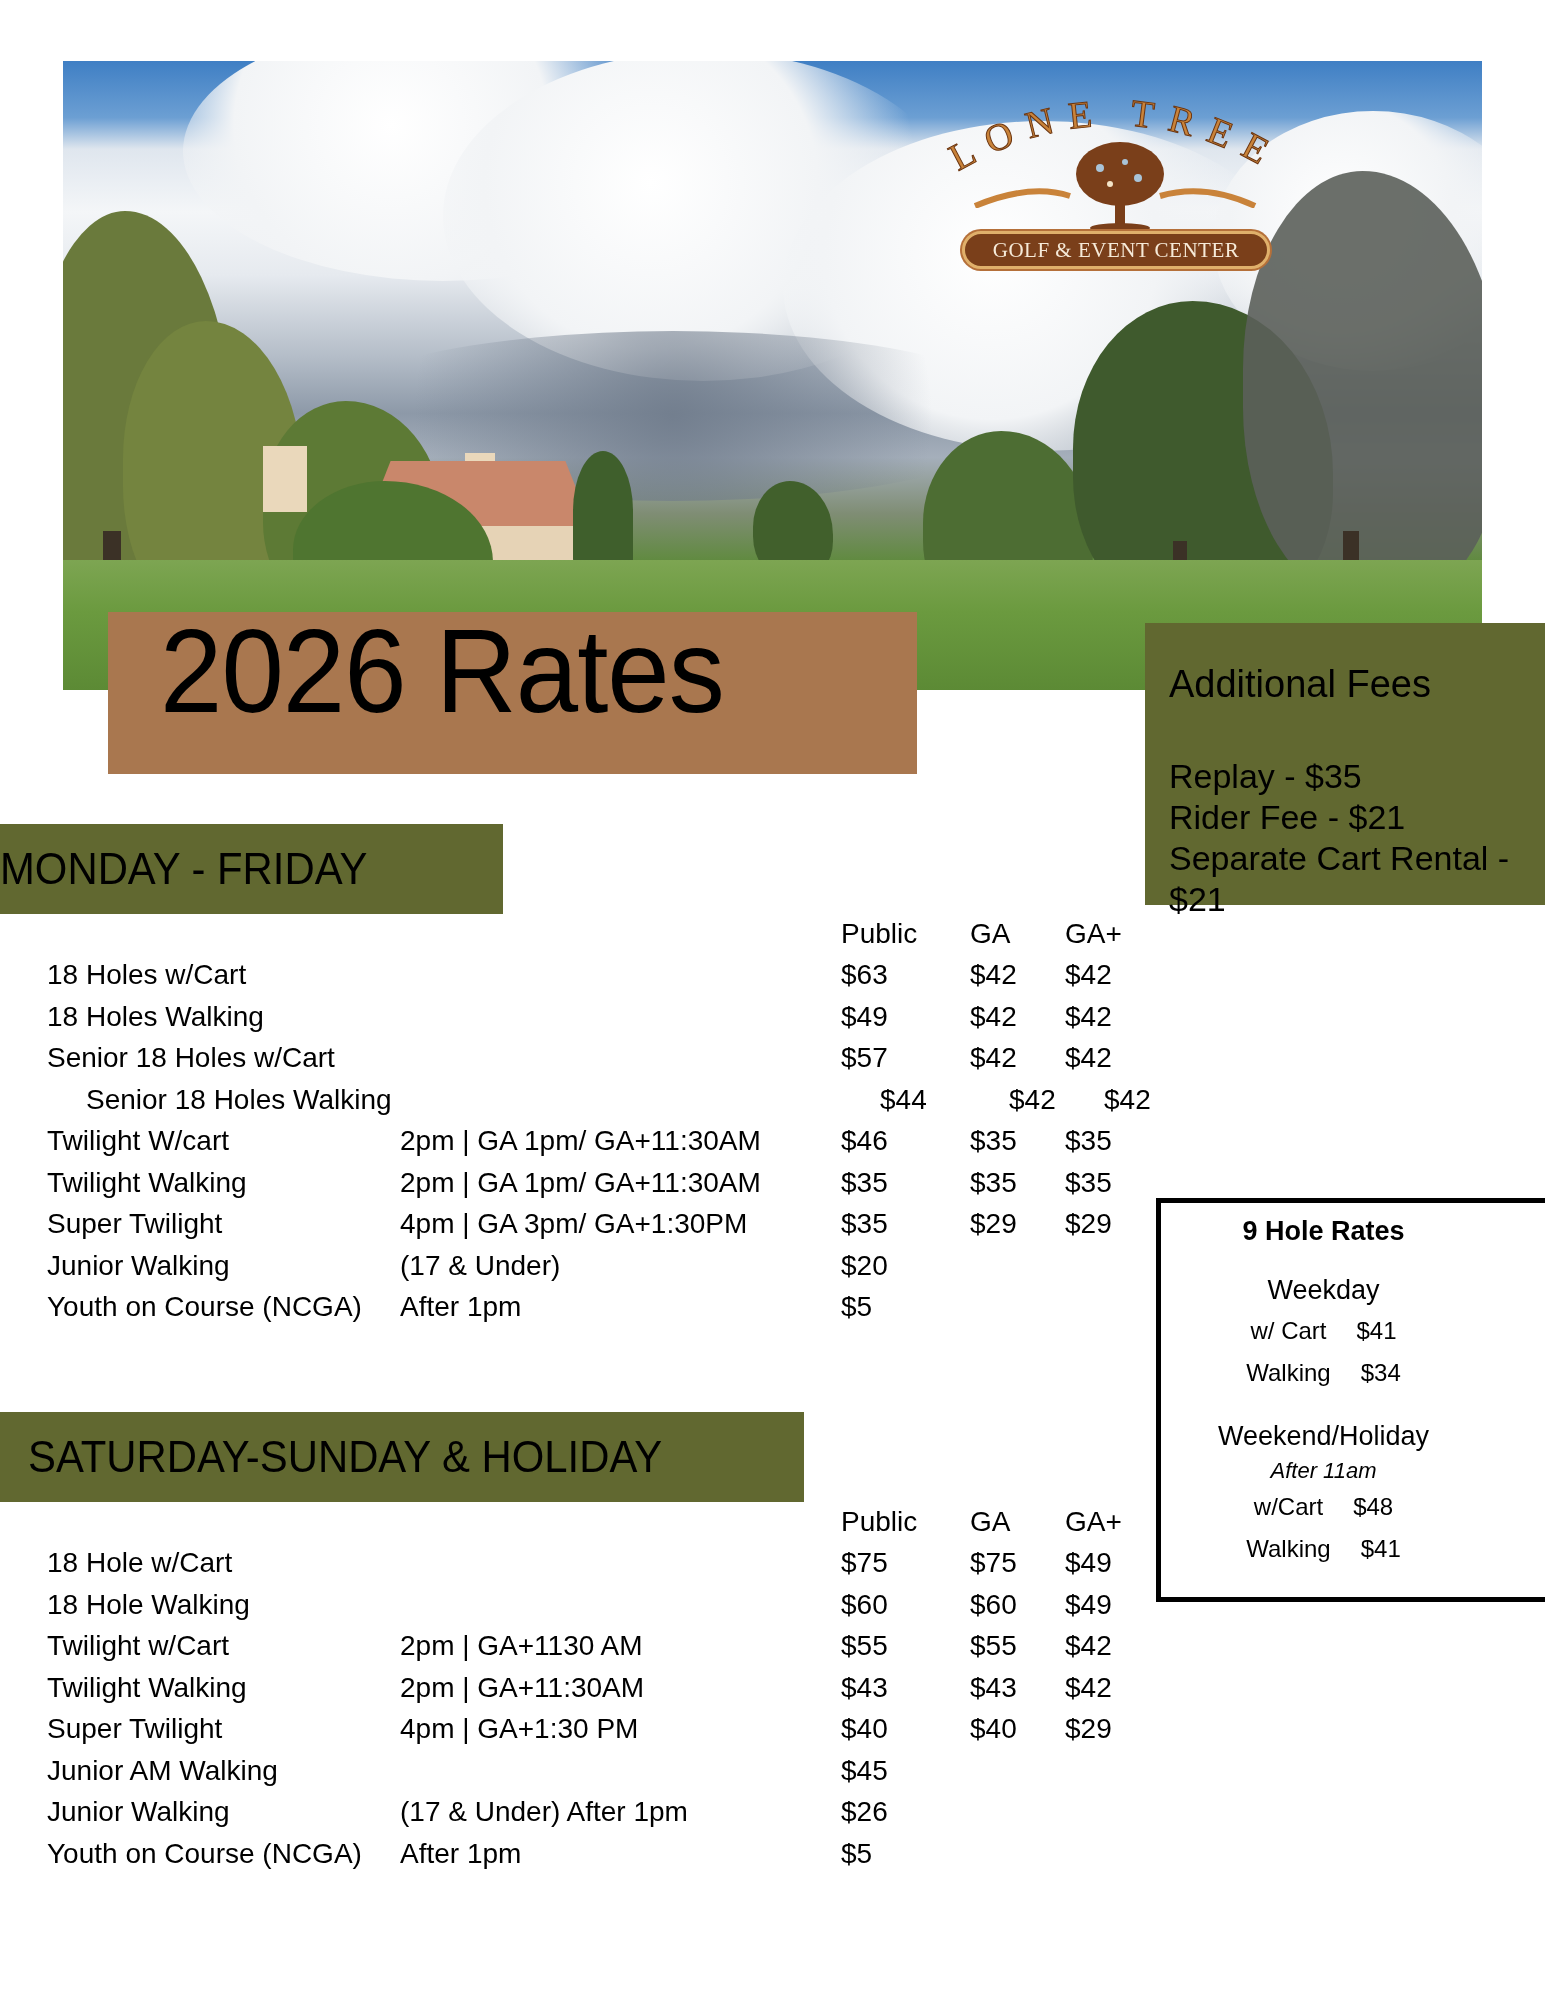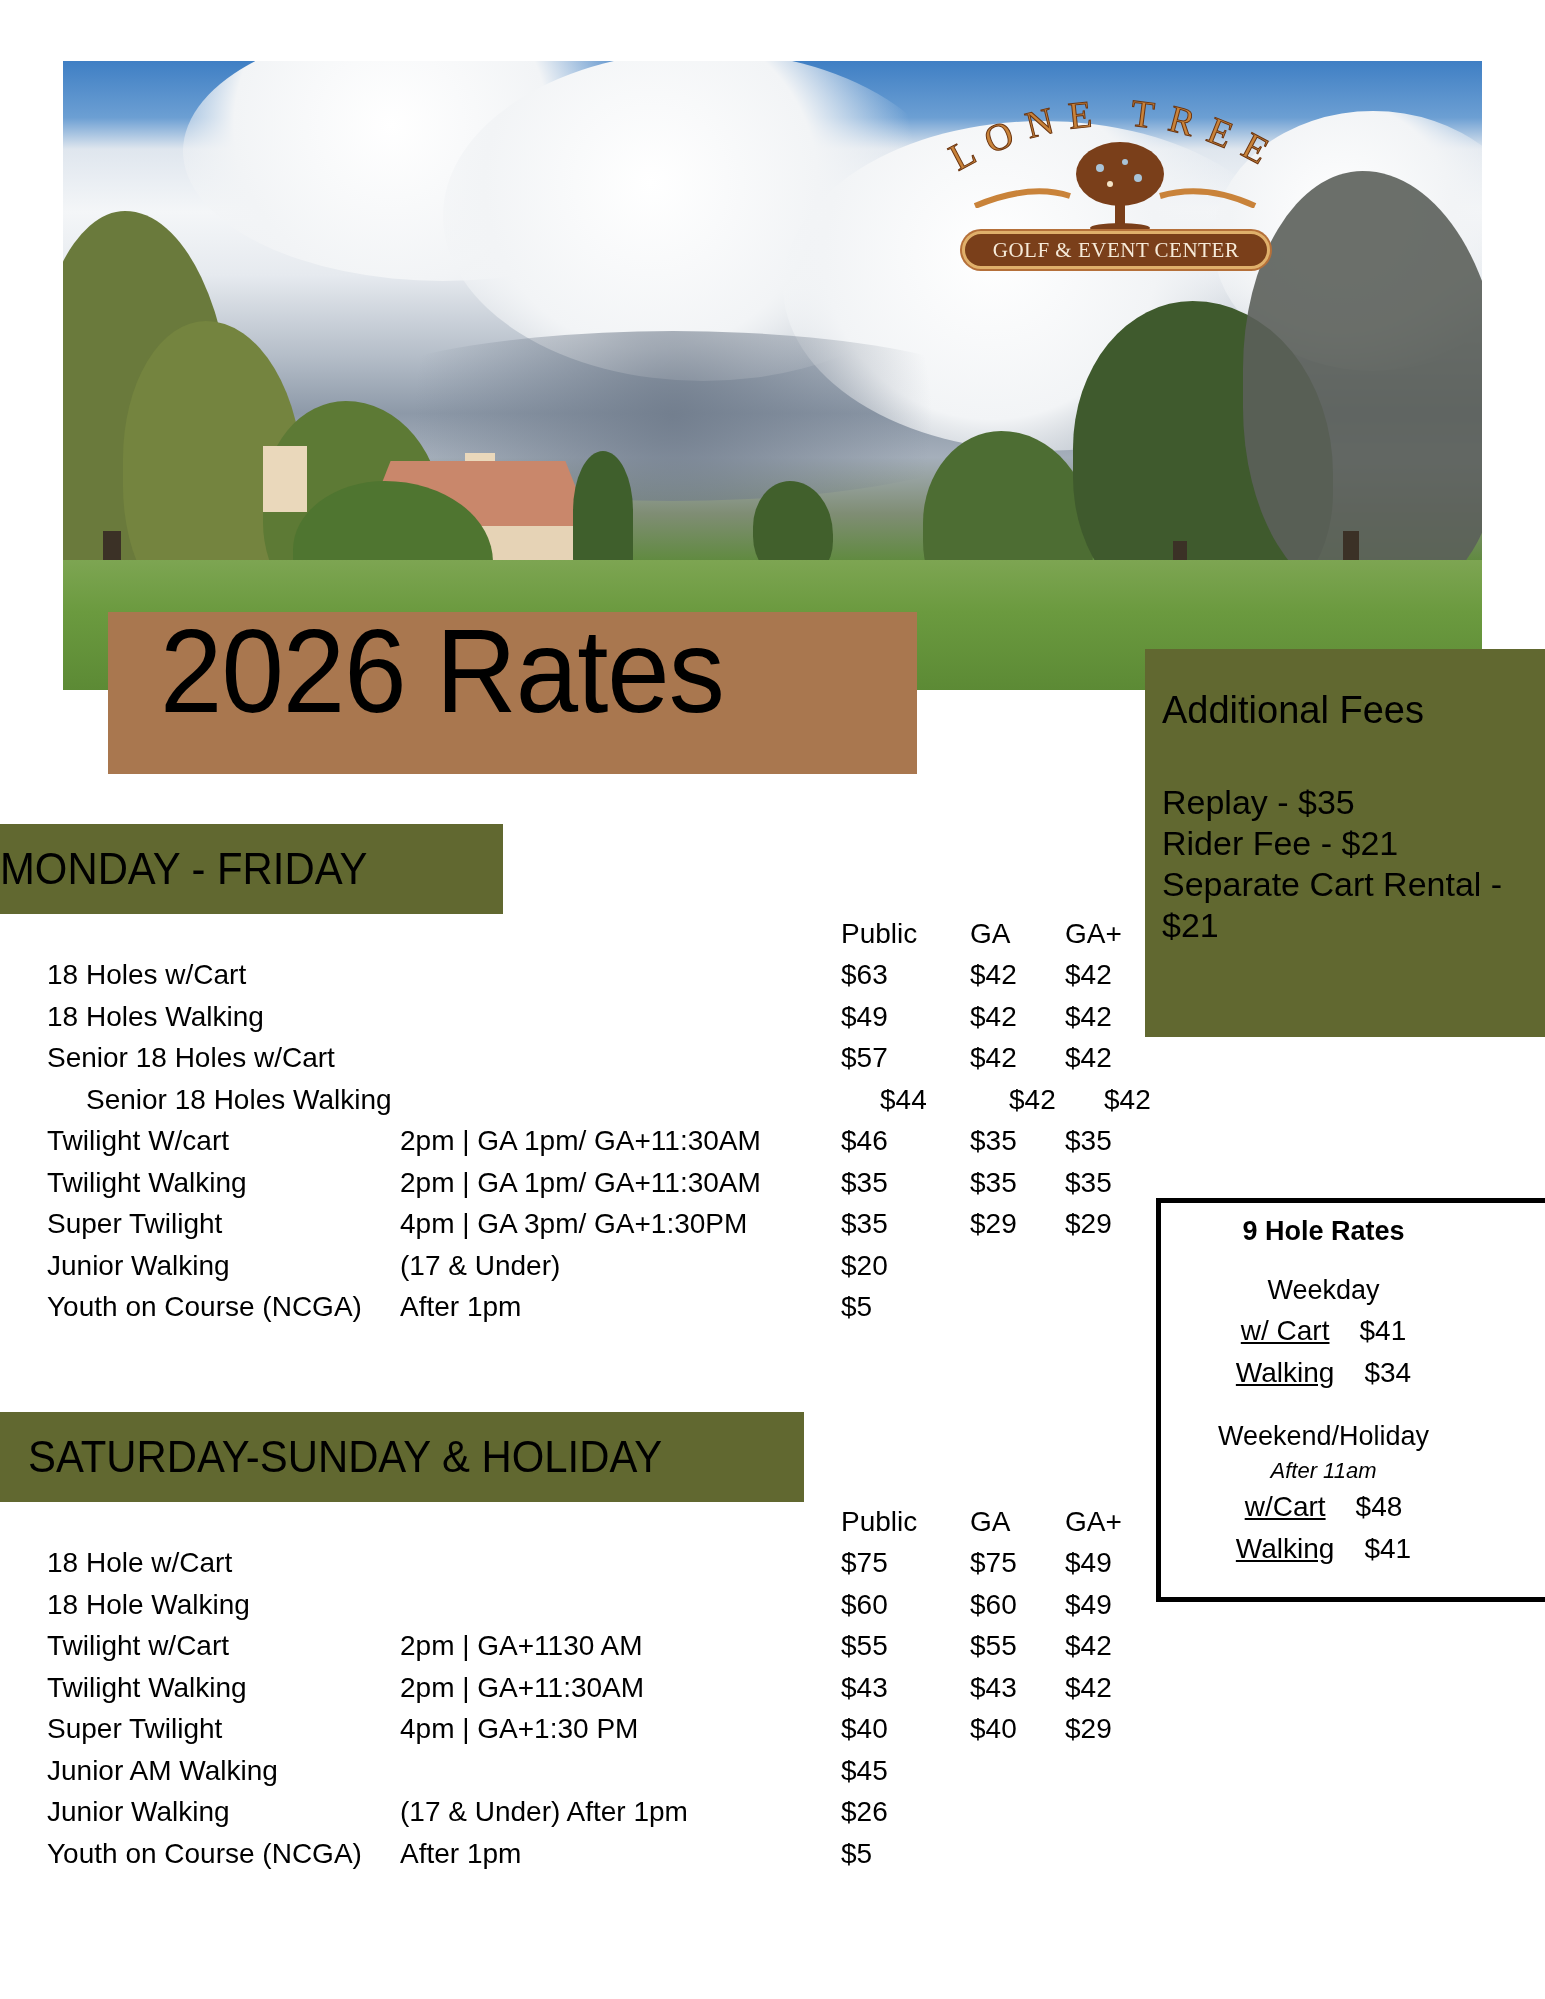--- a/index.html
+++ b/index.html
@@ -39,24 +39,23 @@
   
   .title-block {
     position: absolute; left: 108px; top: 612px; width: 809px; height: 162px;
     background: #a9774f;
     display: flex; align-items: flex-start; padding-left: 52px;
   }
   .title-block h1 { font-weight: normal; font-size: 118px; letter-spacing: -1px; line-height: 1; transform: scaleX(0.95); transform-origin: left center; }
 
   
   .fees {
-    position: absolute; left: 1145px; top: 623px; width: 400px; height: 388px;
+    position: absolute; left: 1145px; top: 623px; width: 400px; height: 282px;
     background: #616830;
-    padding: 40px 0 0 17px;
-    margin-top: 26px;
+    padding: 40px 0 0 24px;
   }
   .fees h2 { font-weight: normal; font-size: 38px; margin-bottom: 50px; }
   .fees .fee-line { font-size: 34px; line-height: 41px; }
 
   
   .section-bar {
     position: absolute; left: 0; background: #616830;
     display: flex; align-items: center; 
   }
   .section-bar span { font-size: 45px; transform: scaleX(0.93); transform-origin: left center; display: inline-block; white-space: nowrap; }
@@ -77,21 +76,21 @@
 
   
   .nine {
     position: absolute; left: 1156px; top: 1198px; width: 400px; height: 404px;
     border: 5px solid #000; border-right: none;
     text-align: center; padding-right: 70px;
   }
   .nine h3 { font-size: 27px; font-weight: bold; margin-top: 13px; margin-bottom: 23px; }
   .nine .grp { font-size: 27px; line-height: 40px; }
   .nine .sub { font-size: 22px; font-style: italic; line-height: 30px; }
-  .nine .line { font-size: 28px; line-height: 42px; text-decoration: underline; }
+  .nine .line { font-size: 24px; line-height: 42px; }
   .nine .line .amt { display: inline-block; margin-left: 30px; }
   .nine .gap { height: 22px; }
 </style>
 </head>
 <body>
 
 <div class="hero">
   <div class="cloud" style="left:120px;top:-40px;width:520px;height:260px;"></div>
   <div class="cloud" style="left:380px;top:-10px;width:520px;height:330px;"></div>
   <div class="cloud" style="left:720px;top:60px;width:520px;height:330px;"></div>

